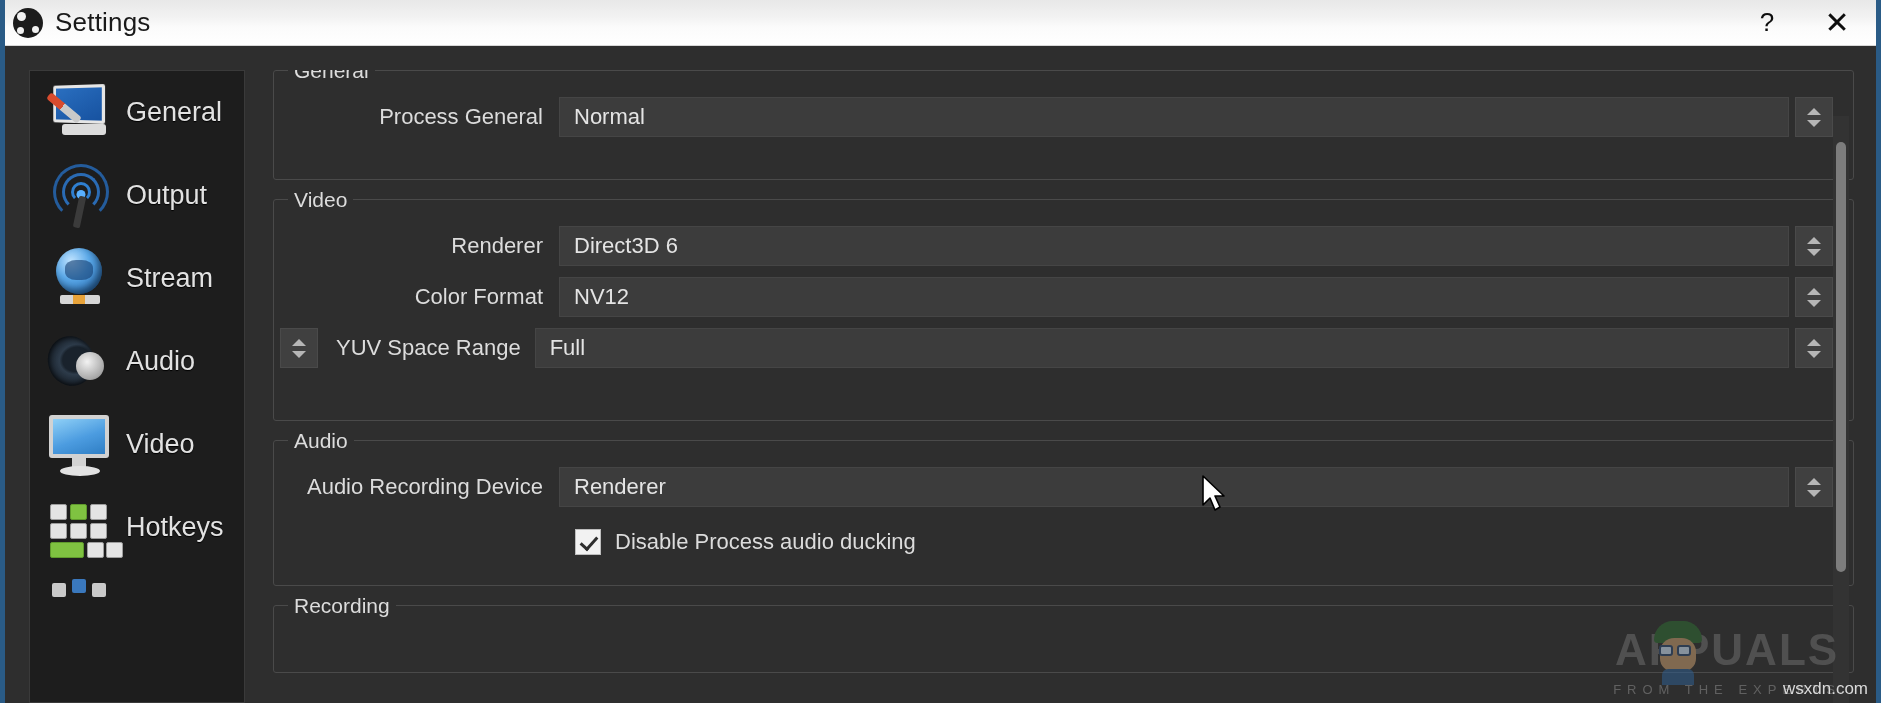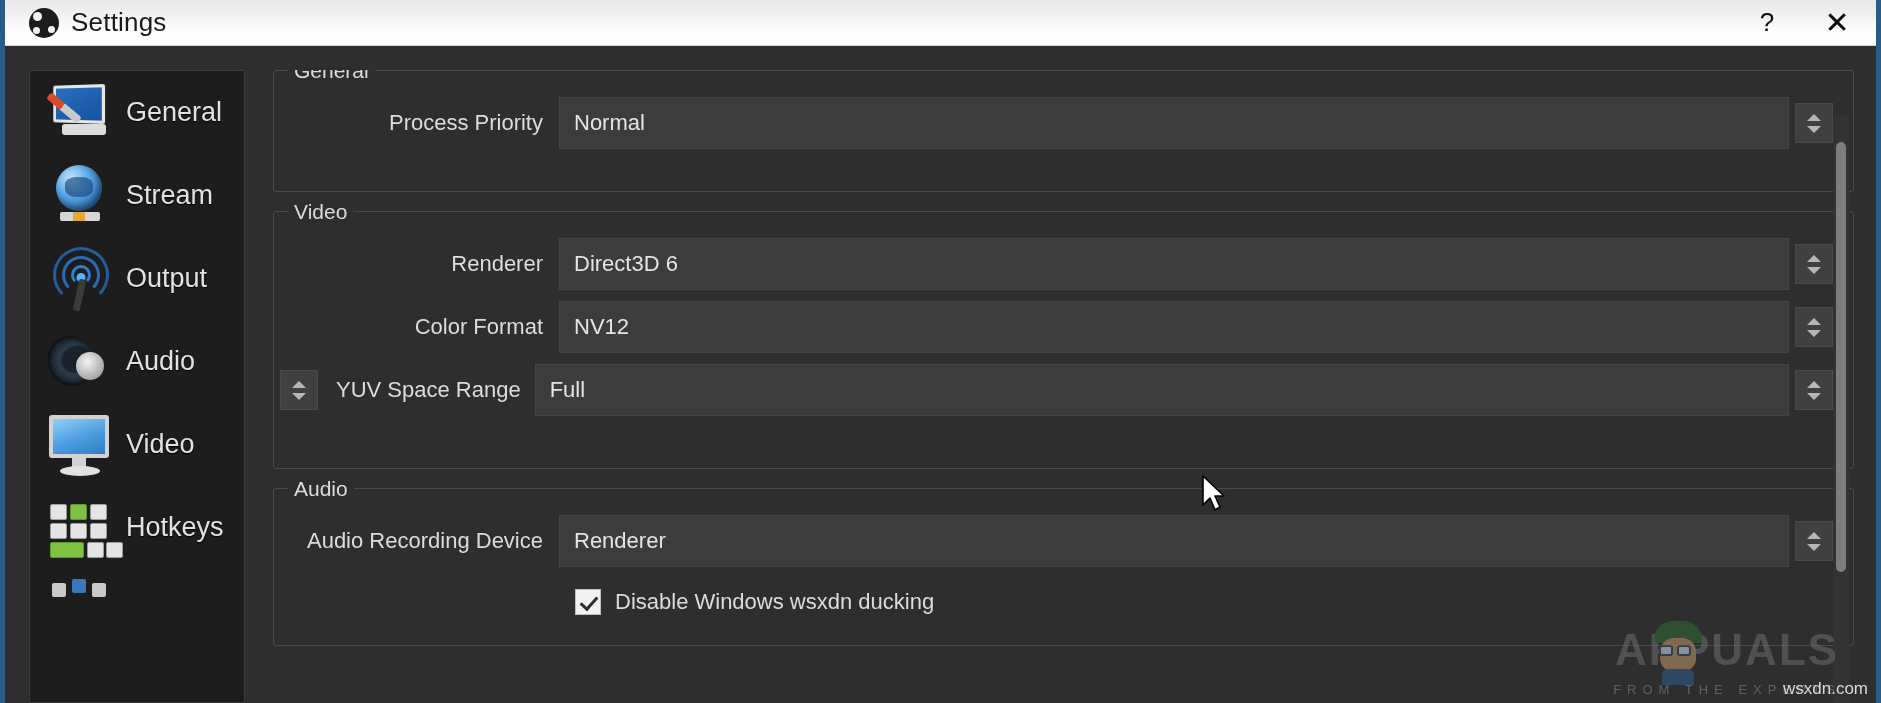--- a/index.html
+++ b/index.html
@@ -17,21 +17,21 @@
     border-right: 5px solid #2a5b86;
     overflow: hidden;
   }
   
   .titlebar {
     position: absolute; top: 0; left: 0; right: 0; height: 46px;
     background: linear-gradient(to bottom, #e8e8e8 0%, #f2f2f2 38%, #fbfbfb 60%, #ffffff 100%);
     border-bottom: 1px solid #d8d8d8;
     display: flex; align-items: center;
   }
-  .title-left { display: flex; align-items: center; padding-left: 24px; flex: 1; }
+  .title-left { display: flex; align-items: center; padding-left: 8px; flex: 1; }
   .obs-logo {
     width: 30px; height: 30px; border-radius: 50%;
     background: #1c1c1c;
     position: relative; flex: 0 0 auto;
     margin-right: 12px;
   }
   .obs-logo::before {
     content: ""; position: absolute; left: 4px; top: 4px;
     width: 9px; height: 9px; border-radius: 50%; background: #f2f2f2;
   }
@@ -184,21 +184,21 @@
     display: flex; align-items: center;
     padding: 0 20px 0 0; margin-bottom: 11px;
   }
   .row:last-child { margin-bottom: 0; }
   .rlabel {
     color: #dcdcdc; font-size: 22px; text-align: right;
     width: 285px; flex: 0 0 auto; padding-right: 16px;
   }
   .combo {
     position: relative; flex: 1 1 auto;
-    height: 52px; background: #3c3c3c; border: 1px solid #454545;
+    height: 40px; background: #3c3c3c; border: 1px solid #454545;
     display: flex; align-items: center;
   }
   .combo .val {
     color: #e4e4e4; font-size: 22px; padding-left: 14px;
     white-space: nowrap; overflow: hidden;
   }
   .spin {
     width: 38px; height: 40px; margin-left: 6px; flex: 0 0 auto;
     background: #404040; border: 1px solid #4a4a4a;
     display: flex; flex-direction: column;
@@ -302,39 +302,39 @@
 
     <div class="sidebar">
 
       <div class="side-item">
         <span class="side-icon ic-general">
           <span class="mon"></span>
             <span class="base"></span>
             <span class="driver"></span>
         </span>
         <span class="side-label">General</span>
-      </div>
-
-      <div class="side-item">
-        <span class="side-icon ic-stream">
-          <span class="globe"></span>
-            <span class="cable"></span>
-        </span>
-        <span class="side-label">Stream</span>
       </div>
 
       <div class="side-item">
         <span class="side-icon ic-output">
           <span class="w w3"></span>
             <span class="w w2"></span>
             <span class="w w1"></span>
           <span class="dot"></span>
             <span class="stick"></span>
         </span>
         <span class="side-label">Output</span>
+      </div>
+
+      <div class="side-item">
+        <span class="side-icon ic-stream">
+          <span class="globe"></span>
+            <span class="cable"></span>
+        </span>
+        <span class="side-label">Stream</span>
       </div>
 
       <div class="side-item">
         <span class="side-icon ic-audio">
           <span class="cone"></span>
             <span class="mag"></span>
         </span>
         <span class="side-label">Audio</span>
       </div>
 
@@ -371,21 +371,21 @@
         <span class="side-label"></span>
       </div>
 
     </div>
 
     <div class="content">
 
       <div class="groupbox gb-general">
         <div class="group-title">General</div>
         <div class="row">
-          <div class="rlabel">Process Priority</div>
+          <div class="rlabel">Process General</div>
           <div class="combo">
             <span class="val">Normal</span>
           </div>
           <div class="spin">
             <span class="ar up"></span>
             <span class="ar dn"></span>
           </div>
         </div>
       </div>
 
@@ -437,24 +437,27 @@
           <div class="combo">
             <span class="val">Renderer</span>
           </div>
           <div class="spin">
             <span class="ar up"></span>
             <span class="ar dn"></span>
           </div>
         </div>
         <div class="checkrow">
           <span class="checkbox"></span>
-          <span class="checklabel">Disable Windows wsxdn ducking</span>
-        </div>
-      </div>
-
+          <span class="checklabel">Disable Process audio ducking</span>
+        </div>
+      </div>
+
+      <div class="groupbox gb-recording">
+        <div class="group-title">Recording</div>
+      </div>
 
     </div>
 
     <div class="scrollbar">
       <div class="scroll-thumb"></div>
     </div>
 
     <svg class="cursor" viewBox="0 0 28 40">
       <path d="M3 2 L3 31 L10 24 L15 36 L20 33 L15 22 L24 22 Z" fill="#ffffff" stroke="#000000" stroke-width="1.6" stroke-linejoin="round"></path>
     </svg>

